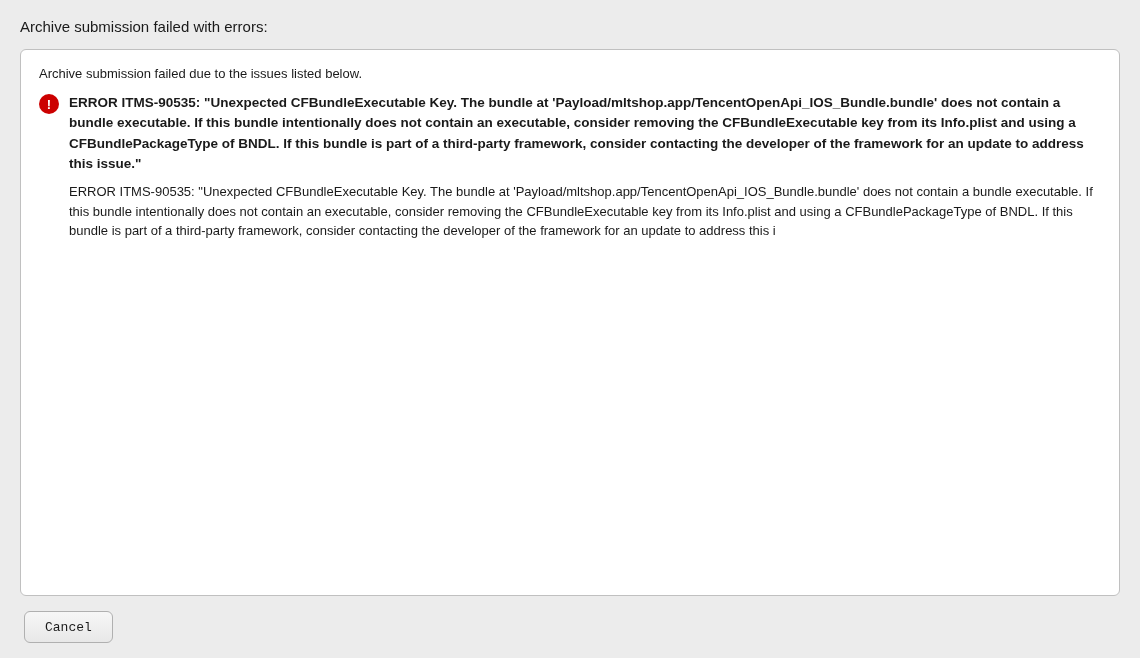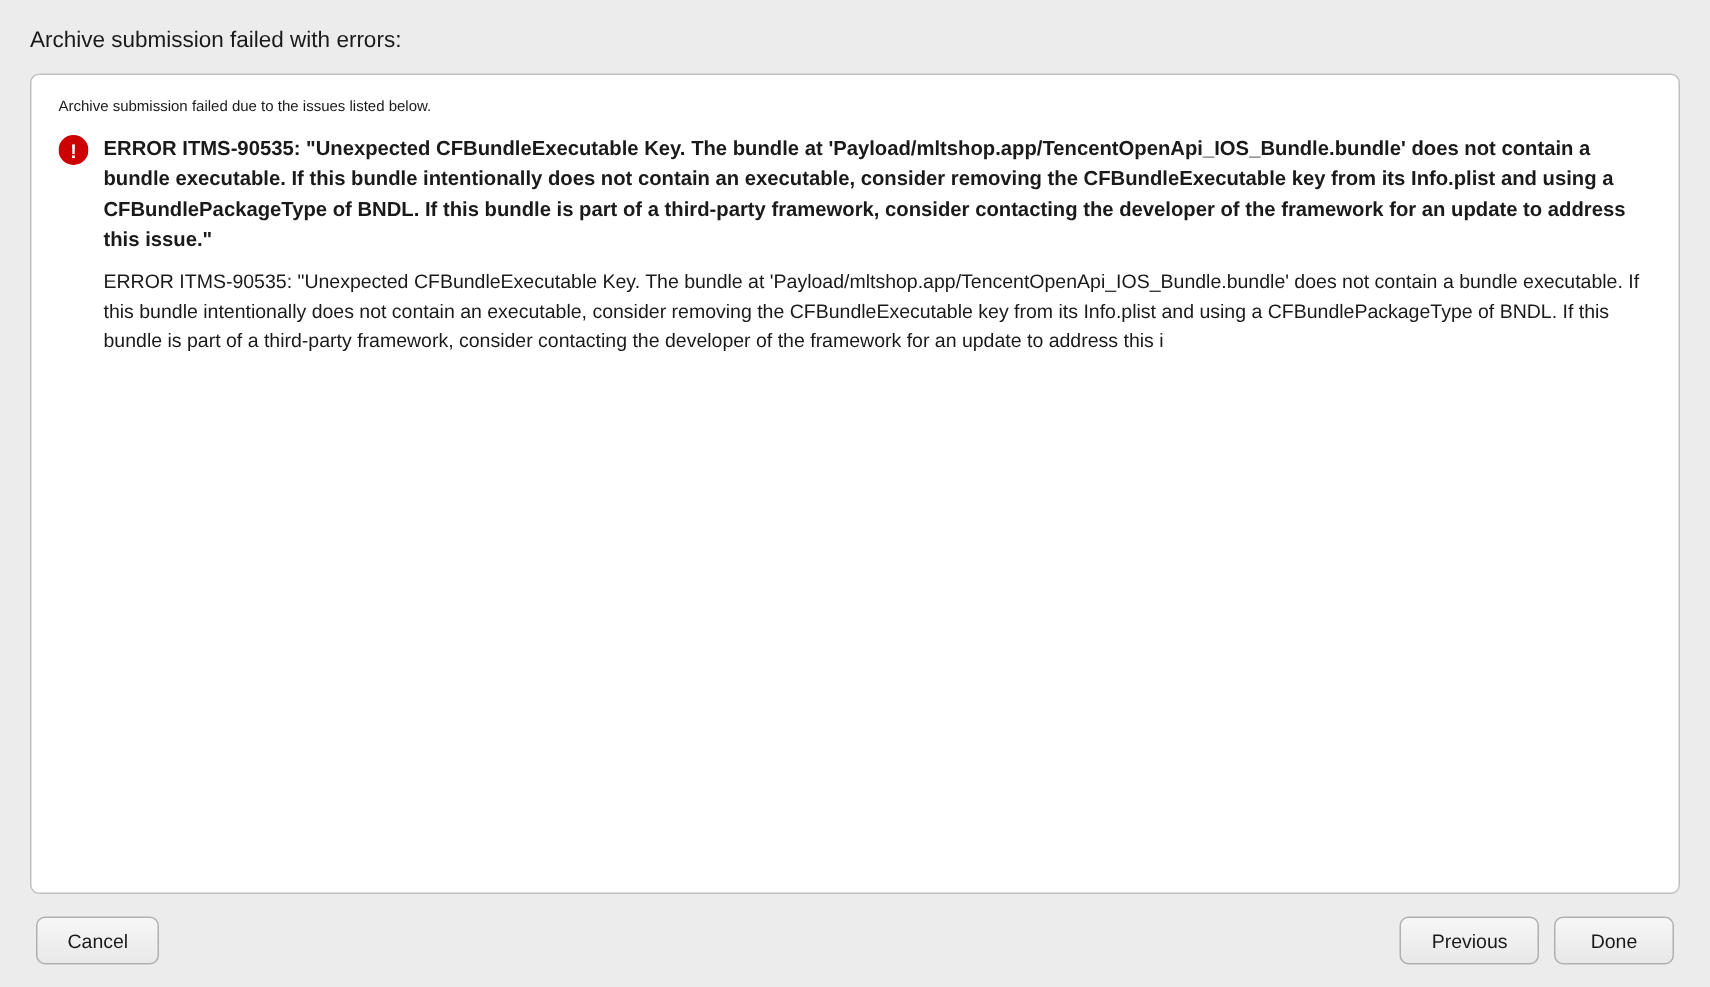--- a/index.html
+++ b/index.html
@@ -33,21 +33,21 @@
       border: 1px solid #c0c0c0;
       border-radius: 6px;
       background: #ffffff;
       padding: 16px 18px;
       overflow-y: auto;
       position: relative;
       margin-bottom: 0;
     }
 
     .intro-text {
-      font-size: 10px;
+      font-size: 13px;
       color: #1a1a1a;
       margin-bottom: 12px;
     }
 
     .error-entry {
       display: flex;
       align-items: flex-start;
       gap: 10px;
       margin-bottom: 14px;
     }
@@ -100,20 +100,21 @@
       font-weight: 400;
       color: #1a1a1a;
       padding: 6px 20px;
       cursor: pointer;
       min-width: 80px;
       text-align: center;
       height: 32px;
       display: flex;
       align-items: center;
       justify-content: center;
+      font-family: Liberation Mono, monospace;
     }
 
     
     .error-box::-webkit-scrollbar {
       width: 12px;
     }
     .error-box::-webkit-scrollbar-track {
       background: #f0f0f0;
       border-radius: 0 6px 6px 0;
     }
@@ -146,18 +147,14 @@
       <div class="error-regular">ERROR ITMS-90535: "Unexpected CFBundleExecutable Key. The bundle at 'Payload/mltshop.app/TencentOpenApi_IOS_Bundle.bundle' does not contain a bundle executable. If this bundle intentionally does not contain an executable, consider removing the CFBundleExecutable key from its Info.plist and using a CFBundlePackageType of BNDL. If this bundle is part of a third-party framework, consider contacting the developer of the framework for an update to address this i</div>
     </div>
 
   </div>
 </div>
 
 <div class="footer">
 
   <button class="btn">Cancel</button>
 
-  <div class="footer-right">
-    <button class="btn">Previous</button>
-    <button class="btn">Done</button>
-  </div>
 
 </div>
 
 </body></html>

